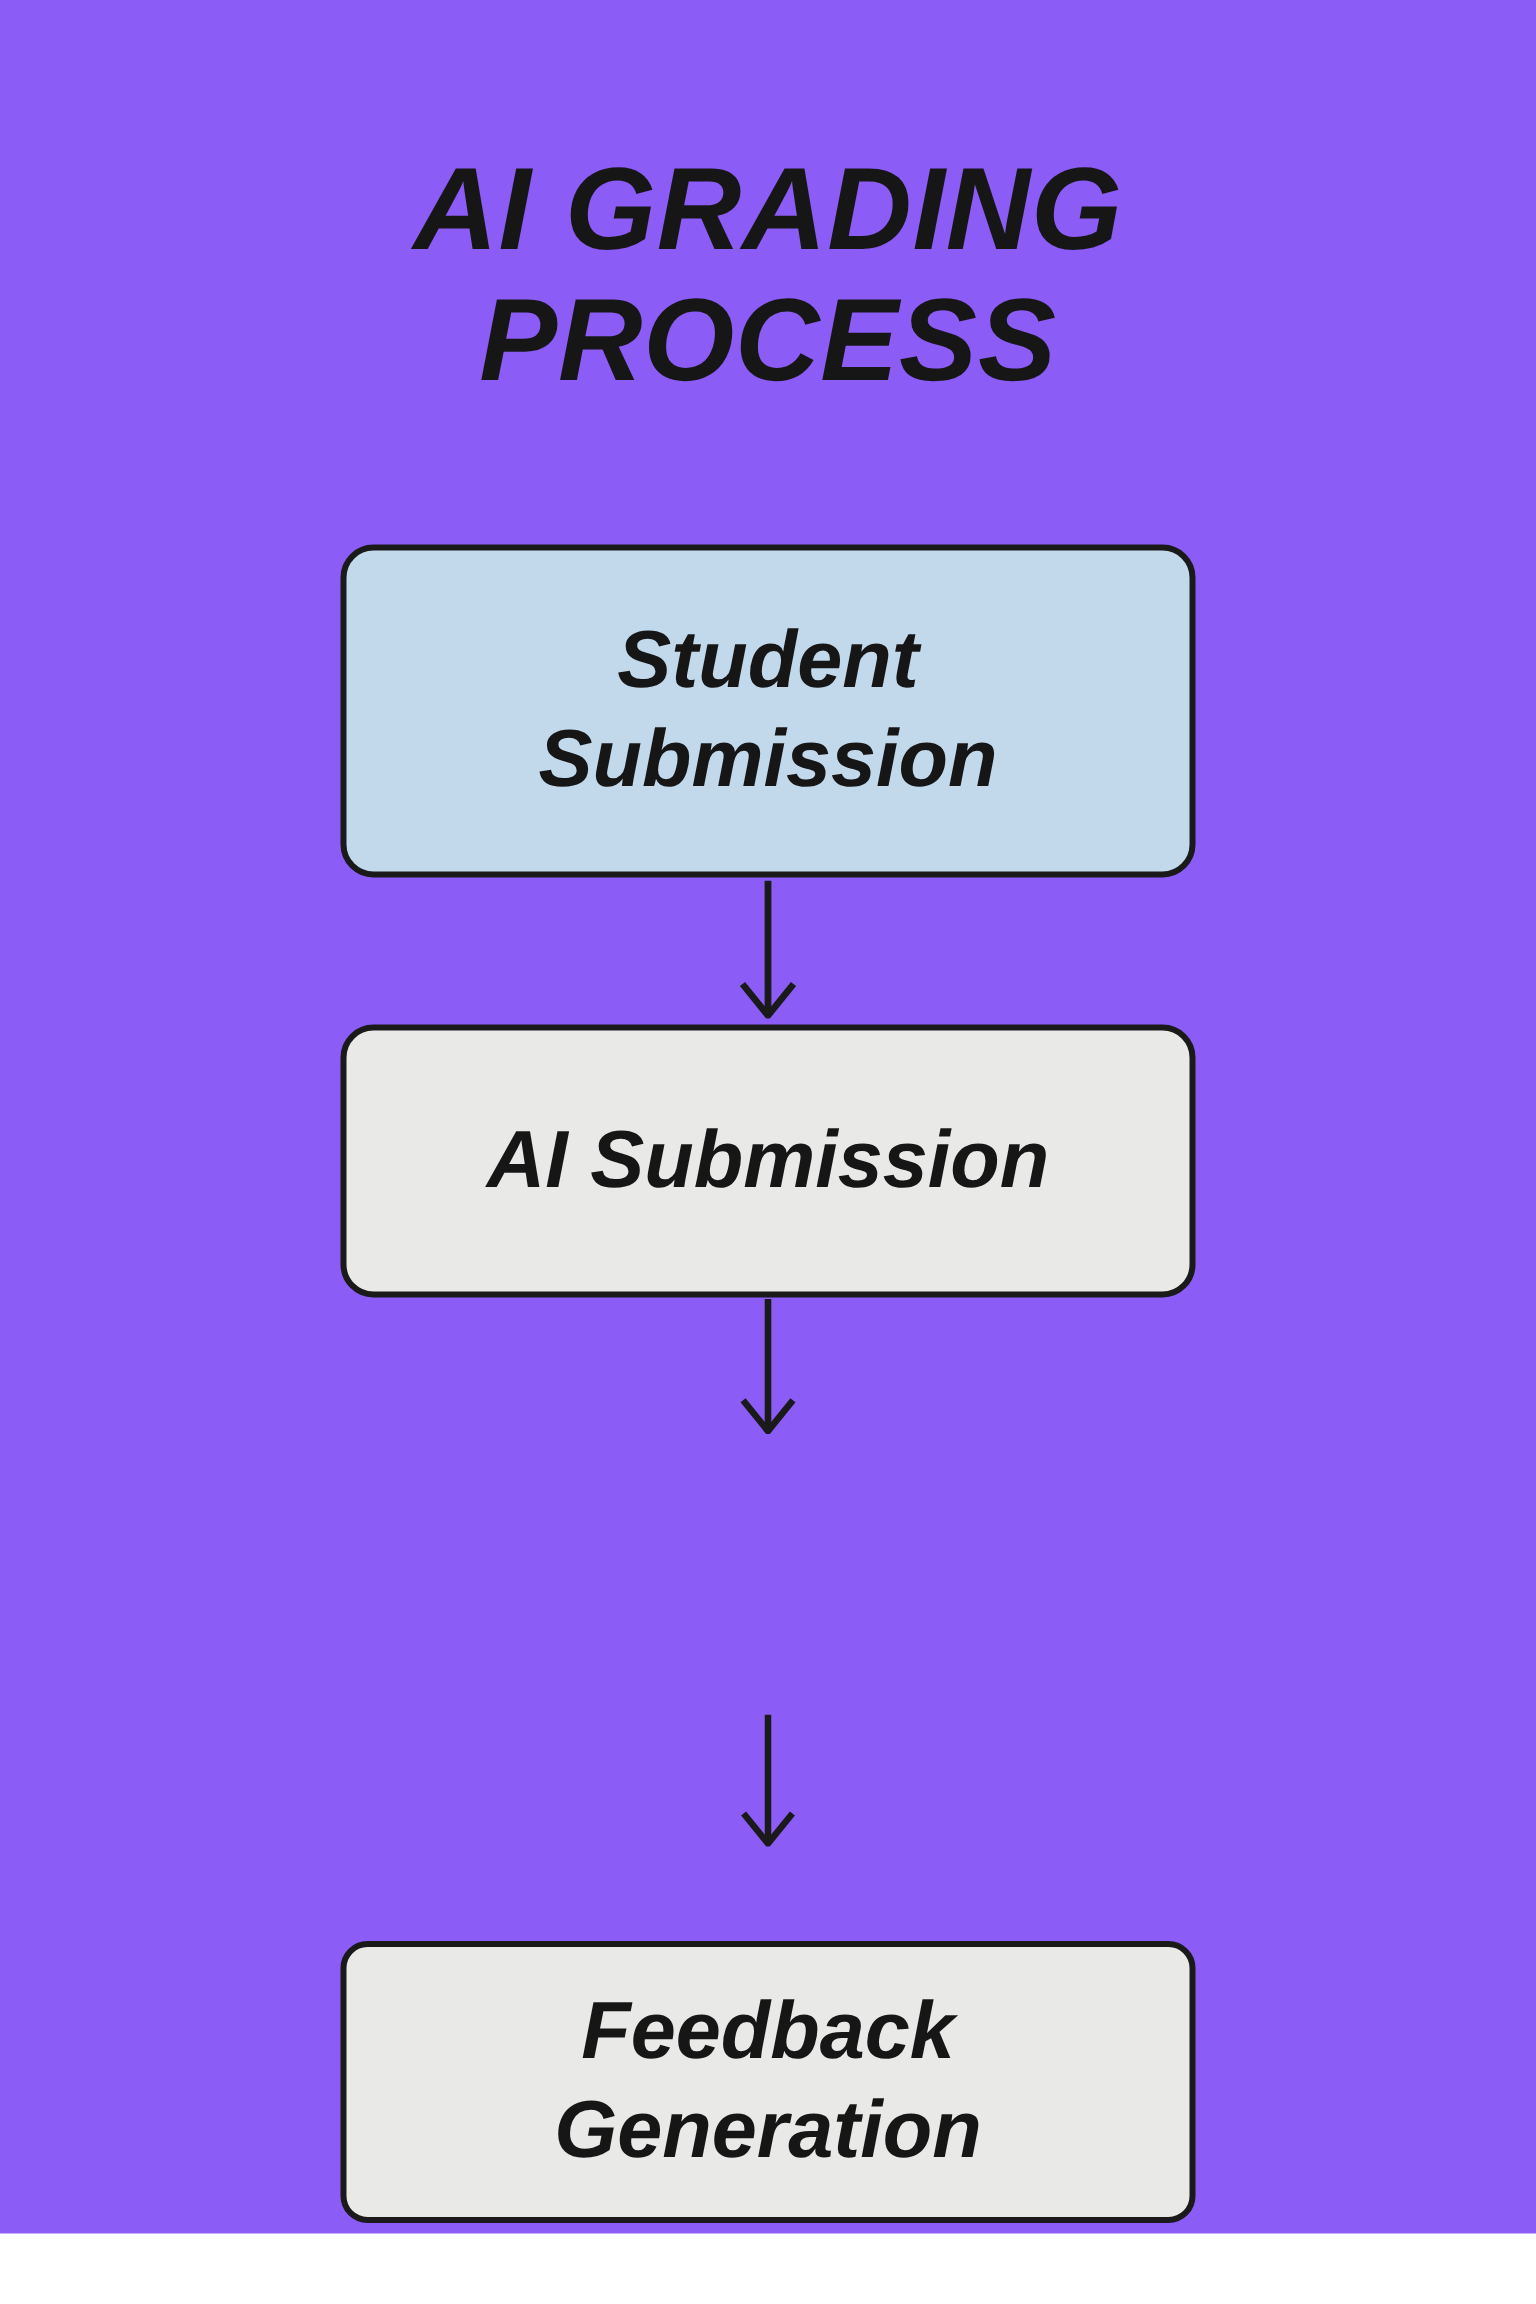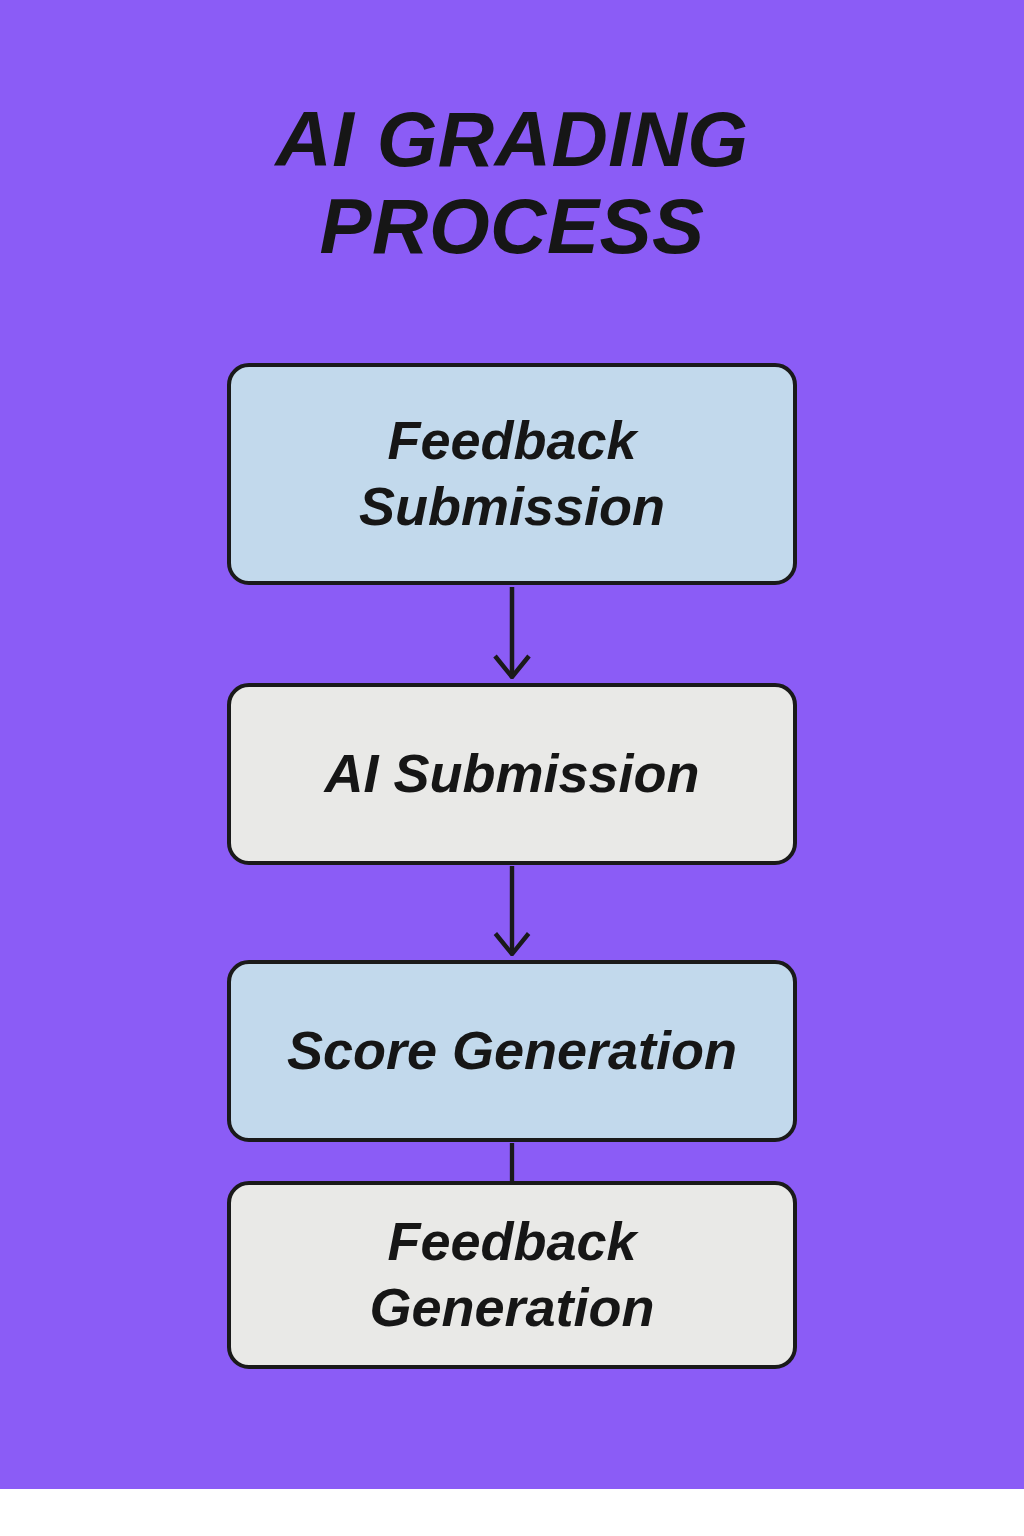--- a/index.html
+++ b/index.html
@@ -46,59 +46,56 @@
   .node-label {
     font-size: 54px;
     font-weight: 700;
     line-height: 1.22;
     color: #161616;
     padding: 0 40px;
   }
   .node-1 { top: 363px; height: 222px; }
   .node-2 { top: 683px; height: 182px; }
   .node-3 { top: 960px; height: 182px; }
-  .node-4 { top: 1181px; height: 188px; }
+  .node-4 { top: 1294px; height: 188px; border-radius: 18px; }
   .arrow {
     position: absolute;
     left: 490px;
     width: 44px;
     display: block;
   }
   .arrow-1 { top: 587px; height: 92px; }
   .arrow-2 { top: 866px; height: 90px; }
   .arrow-3 { top: 1143px; height: 88px; }
 </style>
 </head>
 <body>
 
 <div class="canvas">
 
   <h1 class="title">AI GRADING PROCESS</h1>
 
   <div class="node node-blue node-1">
-    <span class="node-label">Feedback Submission</span>
+    <span class="node-label">Student Submission</span>
   </div>
 
   <svg class="arrow arrow-1" viewBox="0 0 44 92" aria-hidden="true">
     <line x1="22" y1="0" x2="22" y2="89" stroke="#1a1a1a" stroke-width="4.5"></line>
     <polyline points="5,69 22,90 39,69" fill="none" stroke="#1a1a1a" stroke-width="4.5"></polyline>
   </svg>
 
   <div class="node node-gray node-2">
     <span class="node-label">AI Submission</span>
   </div>
 
   <svg class="arrow arrow-2" viewBox="0 0 44 92" aria-hidden="true">
     <line x1="22" y1="0" x2="22" y2="89" stroke="#1a1a1a" stroke-width="4.5"></line>
     <polyline points="5,69 22,90 39,69" fill="none" stroke="#1a1a1a" stroke-width="4.5"></polyline>
   </svg>
 
-  <div class="node node-blue node-3">
-    <span class="node-label">Score Generation</span>
-  </div>
 
   <svg class="arrow arrow-3" viewBox="0 0 44 92" aria-hidden="true">
     <line x1="22" y1="0" x2="22" y2="89" stroke="#1a1a1a" stroke-width="4.5"></line>
     <polyline points="5,69 22,90 39,69" fill="none" stroke="#1a1a1a" stroke-width="4.5"></polyline>
   </svg>
 
   <div class="node node-gray node-4">
     <span class="node-label">Feedback Generation</span>
   </div>
 

